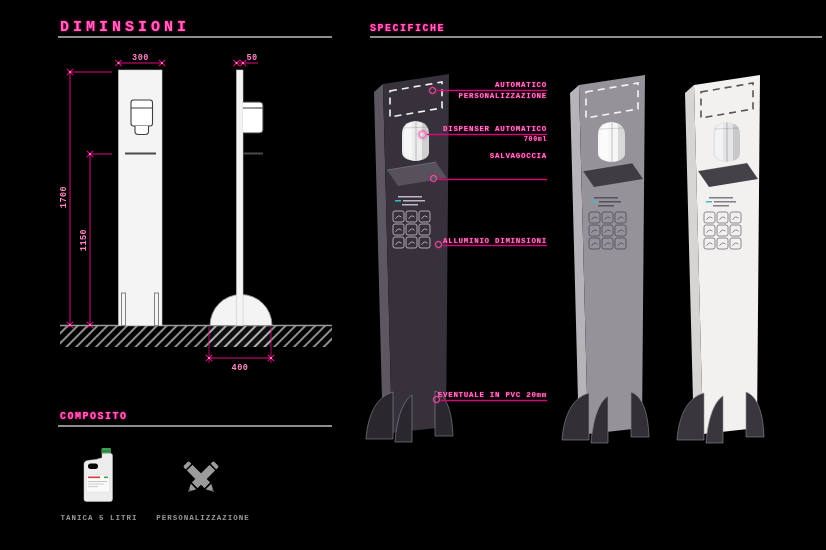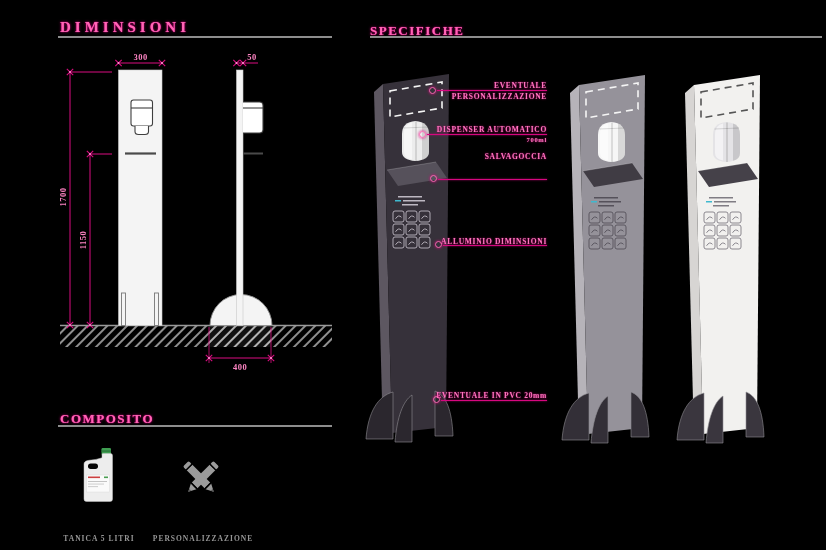--- a/index.html
+++ b/index.html
@@ -1,31 +1,31 @@
 <!DOCTYPE html>
 <html><head>
 <meta charset="utf-8">
 <style>
   html,body{margin:0;padding:0;background:#000;}
   #page{position:relative;width:826px;height:550px;background:#000;overflow:hidden;
-        font-family:Liberation Serif, serif;}
+        font-family:Liberation Mono, monospace;border-radius:31px;}
   .title{position:absolute;color:#ff66b5;font-weight:bold;white-space:nowrap;
          text-shadow:0 0 1px #ec008c,0 0 3px #a8006a;}
   .title-lg{font-size:15px;letter-spacing:4px;}
-  .title-sm{font-size:13px;letter-spacing:1.5px;}
+  .title-sm{font-size:10px;letter-spacing:1.5px;}
   .rule{position:absolute;height:2px;background:#8d8d8d;}
   .ann{position:absolute;right:279px;color:#ff77c0;font-weight:bold;font-size:7.5px;
        letter-spacing:.7px;white-space:nowrap;text-align:right;
        text-shadow:0 0 2px #cf0a7c;}
   .ann-sm{font-size:6.5px;}
   .ann-line{position:absolute;height:1.3px;background:#d6077f;box-shadow:0 0 2px #d6077f;}
   .ann-dot{position:absolute;width:5px;height:5px;border:1.6px solid #ff64b4;
            border-radius:50%;box-shadow:0 0 3px #d6077f;background:transparent;}
   .acc-label{position:absolute;color:#969696;font-weight:bold;font-size:7.5px;
-             letter-spacing:1px;transform:translateX(-50%);white-space:nowrap;margin-top:20px;}
+             letter-spacing:1px;transform:translateX(-50%);white-space:nowrap;}
   svg{position:absolute;}
   .dimtxt{fill:#ff85c4;font-weight:bold;font-size:8.5px;letter-spacing:.5px;stroke:none;}
 </style>
 </head>
 <body>
 
 <div id="page">
 
   <div class="title title-lg" style="left:60px;top:19px">DIMINSIONI</div>
   <div class="rule" style="left:58px;top:36px;width:274px"></div>
@@ -239,21 +239,21 @@
         <path d="M46.5,179.8 Q49.5,175 52.5,178.3"></path>
         <path d="M59.5,179.8 Q62.5,175 65.5,178.3"></path>
     </g>
     <g stroke="#908f93" stroke-width="0.6" fill="#3a363e">
       <path d="M31,327 C16,331 6,347 4,374 L31,374 Z"></path>
       <path d="M50,330 C41,336 35,352 33,377 L50,377 Z"></path>
       <path d="M73,326 L73,371 L91,371 C90,345 84,330 73,326 Z"></path>
     </g>
   </svg>
 
-  <div class="ann" style="top:81px">EVENTUALE</div>
+  <div class="ann" style="top:81px">AUTOMATICO</div>
   <div class="ann-line" style="left:437px;top:90px;width:110px"></div>
   <div class="ann" style="top:92px">PERSONALIZZAZIONE</div>
   <div class="ann-dot" style="left:429px;top:87px"></div>
 
   <div class="ann" style="top:125px">DISPENSER AUTOMATICO</div>
   <div class="ann-line" style="left:427px;top:134px;width:120px"></div>
   <div class="ann ann-sm" style="top:136px">700ml</div>
   <div class="ann-dot" style="left:419px;top:131px"></div>
 
   <div class="ann" style="top:152px">SALVAGOCCIA</div>

